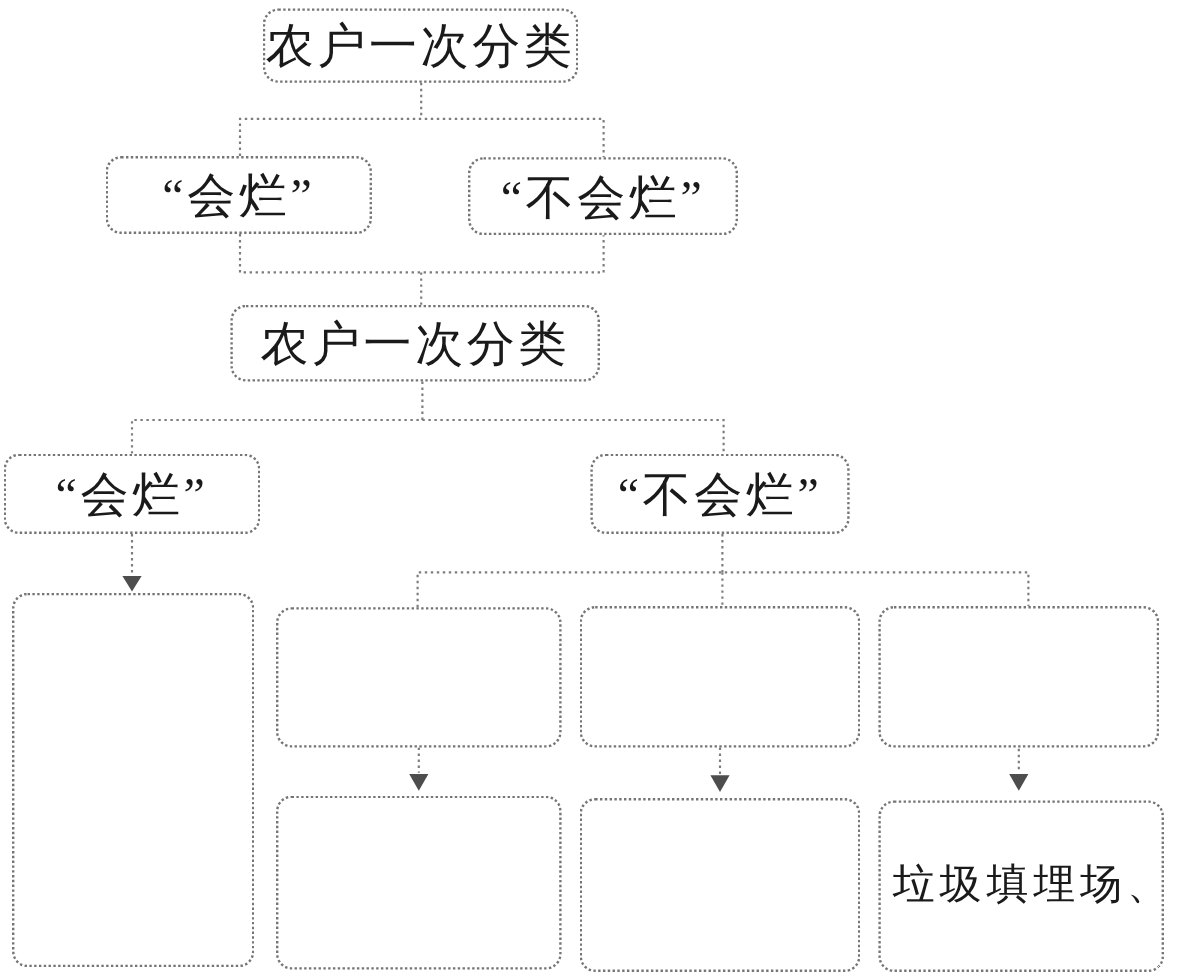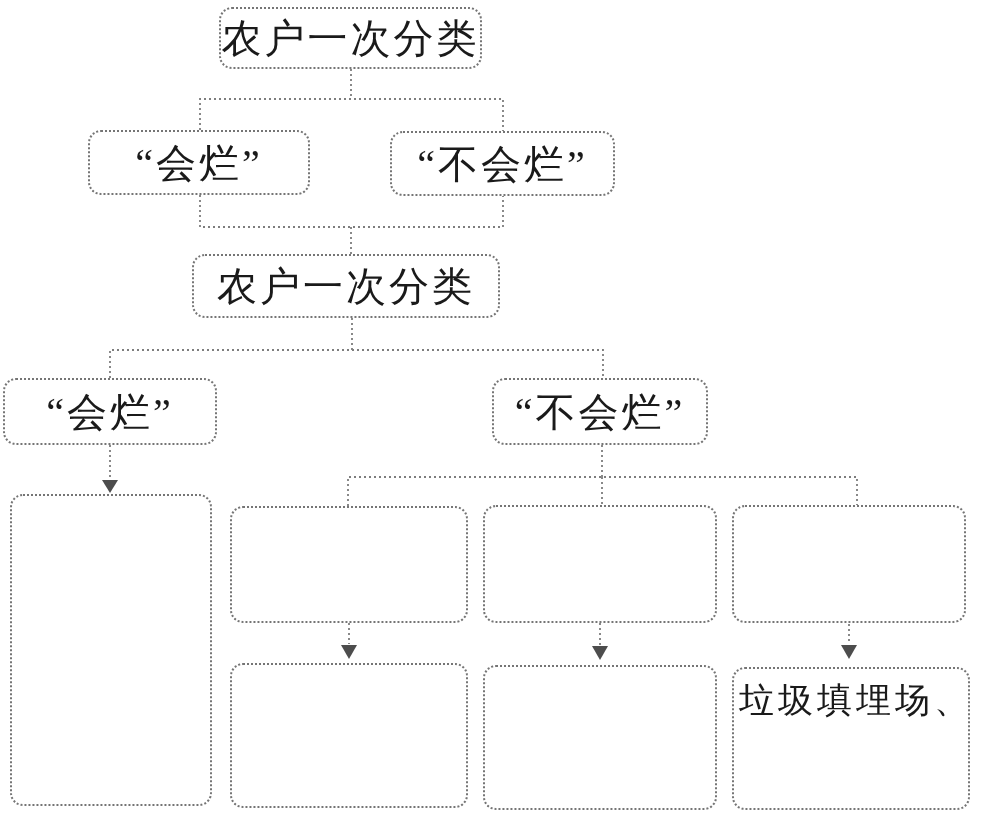--- a/index.html
+++ b/index.html
@@ -36,23 +36,25 @@
     text-align: center;
   }
   .node .label {
     font-size: 40px;
     letter-spacing: 3px;
     white-space: nowrap;
     line-height: 1;
     padding-top: 2px;
   }
   .node.multiline {
+    flex-direction: column;
     align-items: flex-start;
     justify-content: center;
     padding-left: 10px;
+    font-family: Liberation Mono, monospace;
   }
   .node.multiline .label {
     font-size: 35px;
     letter-spacing: 4px;
     line-height: 64px;
     padding-top: 0;
   }
 </style>
 </head>
 <body>

